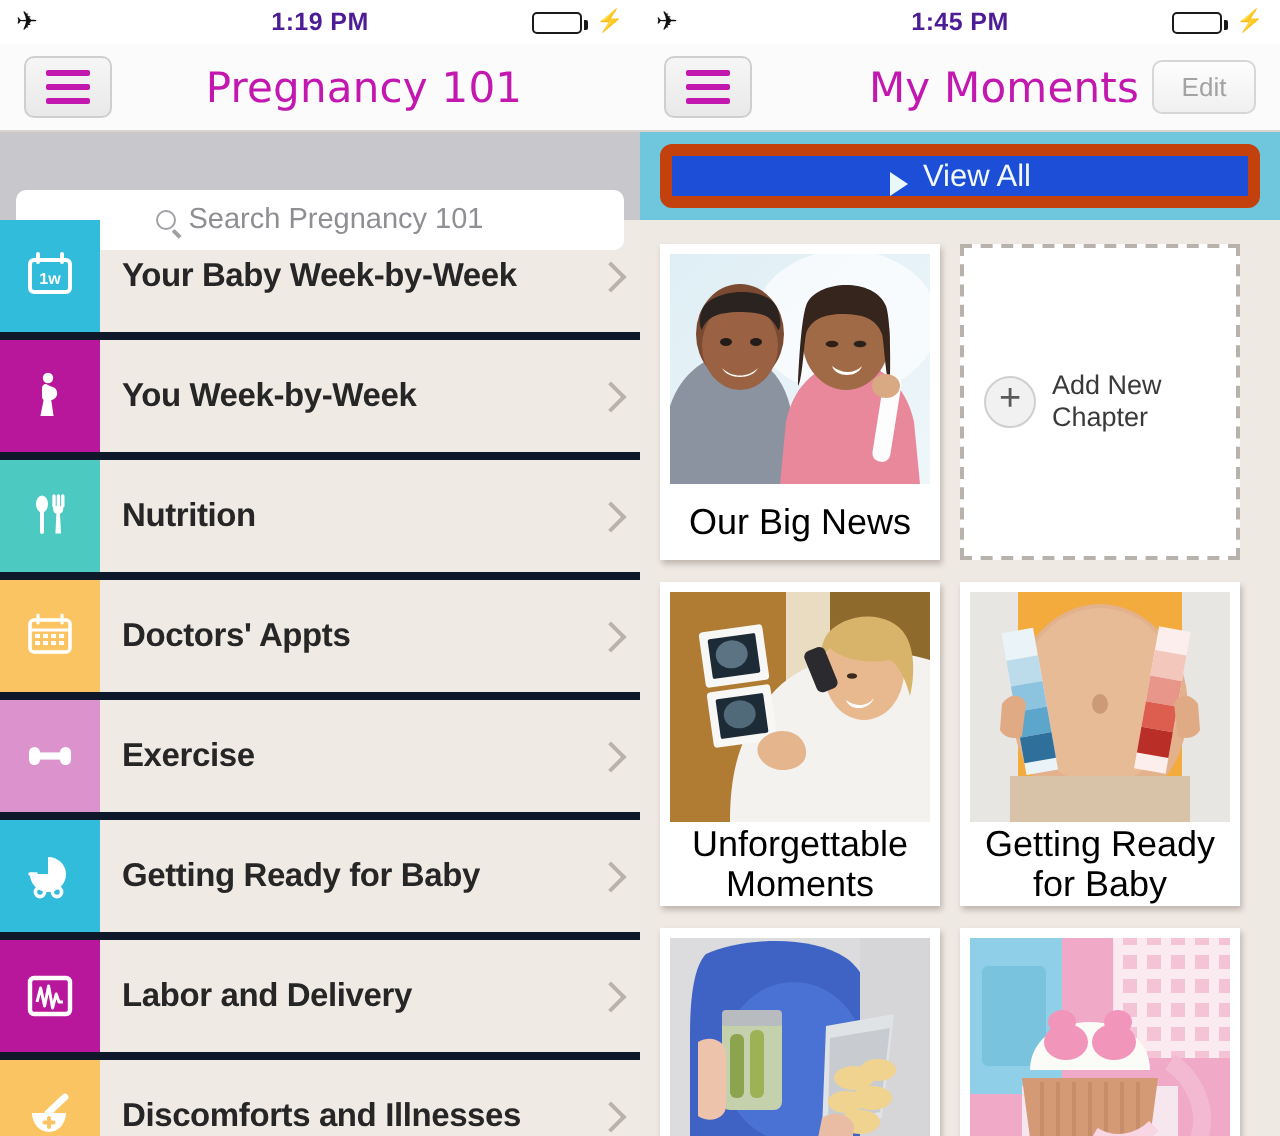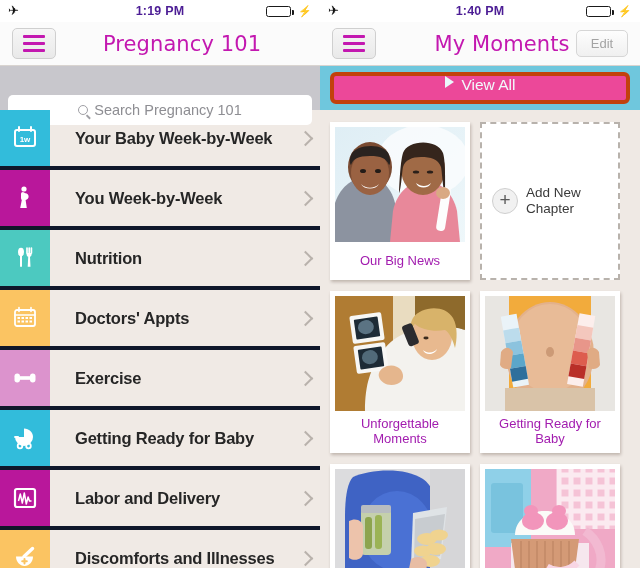--- a/index.html
+++ b/index.html
@@ -90,62 +90,62 @@
     height: 60px; display: flex; align-items: stretch;
     border-bottom: 4px solid #0f172a; background: #f0eae5;
   }
   .menu-icon {
     width: 50px; flex: none;
     display: flex; align-items: center; justify-content: center;
   }
   .menu-label {
     flex: 1; display: flex; align-items: center;
     font-size: 16.5px; font-weight: bold; color: #262626;
-    padding-left: 25px; letter-spacing: -.2px;
+    padding-left: 11px; letter-spacing: -.2px;
   }
   .chev {
     width: 30px; flex: none; display: flex; align-items: center; justify-content: center;
   }
   .chev::before {
     content: ""; display: block; width: 9px; height: 9px;
     border-right: 2.6px solid #b9b2ac; border-top: 2.6px solid #b9b2ac;
     transform: rotate(45deg);
   }
   .ico-svg { display: block; }
 
   
   .viewall-wrap {
     height: 44px; background: #6fc7dd;
     display: flex; align-items: center; padding: 0 10px;
   }
   .viewall-btn {
     flex: 1; height: 32px; border-radius: 6px;
-    background: #ec4899; border: 4px solid #c2410c;
-    display: flex; align-items: flex-start; justify-content: center; gap: 8px;
+    background: #1d4ed8; border: 6px solid #c2410c;
+    display: flex; align-items: flex-end; justify-content: center; gap: 8px;
   }
   .play-tri {
     width: 0; height: 0; border-left: 9px solid #eaf7fb;
     border-top: 6px solid transparent; border-bottom: 6px solid transparent;
   }
   .viewall-label { font-size: 15.5px; color: #f2fafc; }
 
   .journal-grid {
     padding: 12px 10px 0 10px;
     display: flex; flex-wrap: wrap; gap: 11px 10px;
     background: #efe9e4;
   }
   .card {
     width: 140px; background: #ffffff;
     box-shadow: 1px 2px 3px rgba(90,70,60,.32);
     padding: 5px 5px 0 5px;
   }
   .card-photo { width: 130px; height: 115px; overflow: hidden; position: relative; }
   .card-caption {
     height: 38px; display: flex; align-items: center; justify-content: center;
-    text-align: center; font-size: 13px; color: #a21caf; line-height: 1.12;
+    text-align: center; font-size: 18px; color: #000000; line-height: 1.12;
     padding: 2px 4px;
   }
   .card-caption.two-line { height: 42px; }
   .card-photo-only { padding-bottom: 5px; }
 
   .card-add {
     width: 140px; height: 158px; background: #ffffff;
     border: 2px dashed #b8b2ac;
     display: flex; align-items: center; justify-content: center; gap: 8px;
     padding: 0 10px;
@@ -302,21 +302,21 @@
 
     </div>
   </div>
 
   <div class="panel panel-right">
 
     <div class="statusbar">
       <div class="sb-left">
         <span class="plane">✈</span>
       </div>
-      <div class="sb-time">1:40 PM</div>
+      <div class="sb-time">1:45 PM</div>
       <div class="sb-right">
         <span class="battery"><span class="battery-fill"></span></span>
         <span class="bolt">⚡</span>
       </div>
     </div>
 
     <div class="navbar">
       <div class="hamburger">
         <span></span>
           <span></span>

